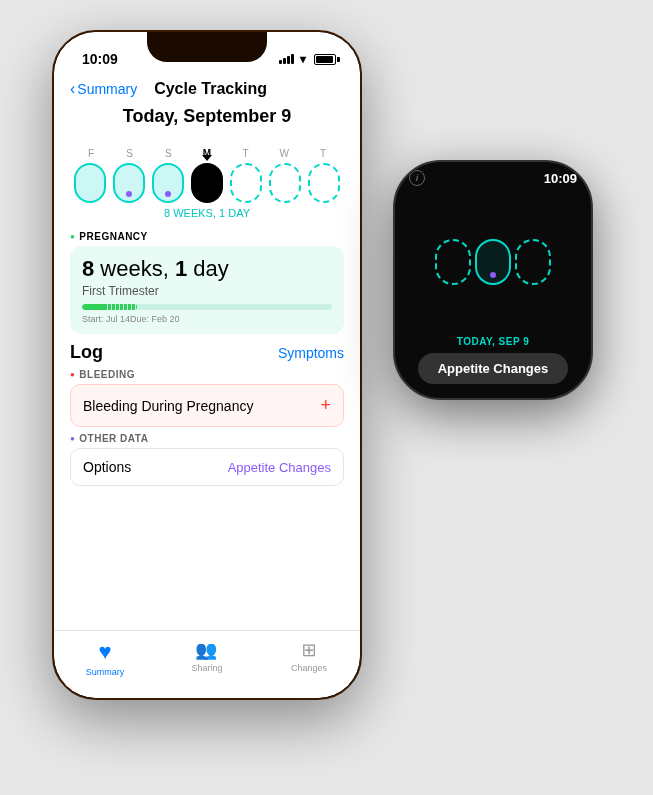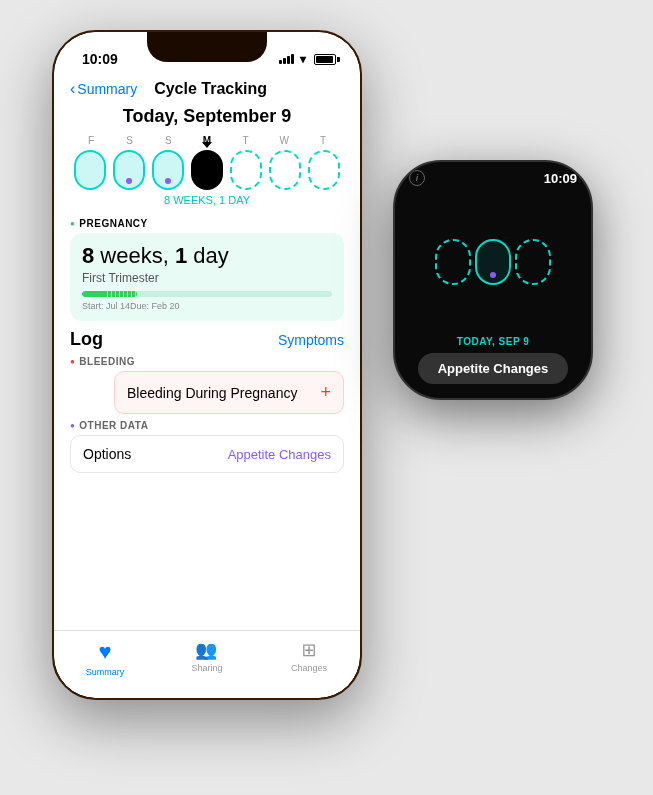--- a/index.html
+++ b/index.html
@@ -161,21 +161,21 @@
     .content-area {
       padding: 0 16px;
       overflow: hidden;
     }
 
     .date-header {
       text-align: center;
       font-size: 18px;
       font-weight: 700;
       color: #000;
-      margin-bottom: 8px;
+      margin-bottom: 21px;
     }
 
     
     .calendar-strip {
       position: relative;
       padding: 0 0 4px;
       margin-bottom: 2px;
     }
 
     .calendar-days {
@@ -362,21 +362,20 @@
       padding: 10px 12px;
       margin-bottom: 6px;
       display: flex;
       justify-content: space-between;
       align-items: center;
     }
 
     .log-item.bleeding {
       border-color: #FFD0CC;
       background: #FFF5F4;
-      margin-left: 44px;
     }
 
     .log-item-label {
       font-size: 14px;
       color: #000;
     }
 
     .log-item-value {
       color: #8B5CF6;
       font-size: 13px;

